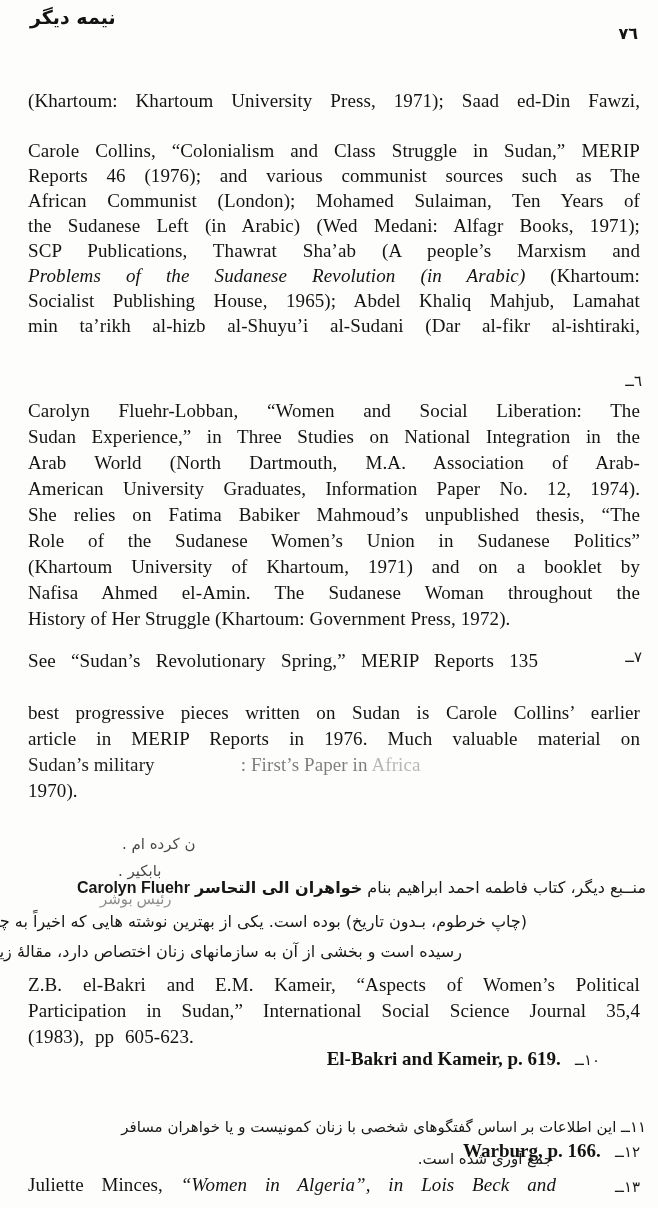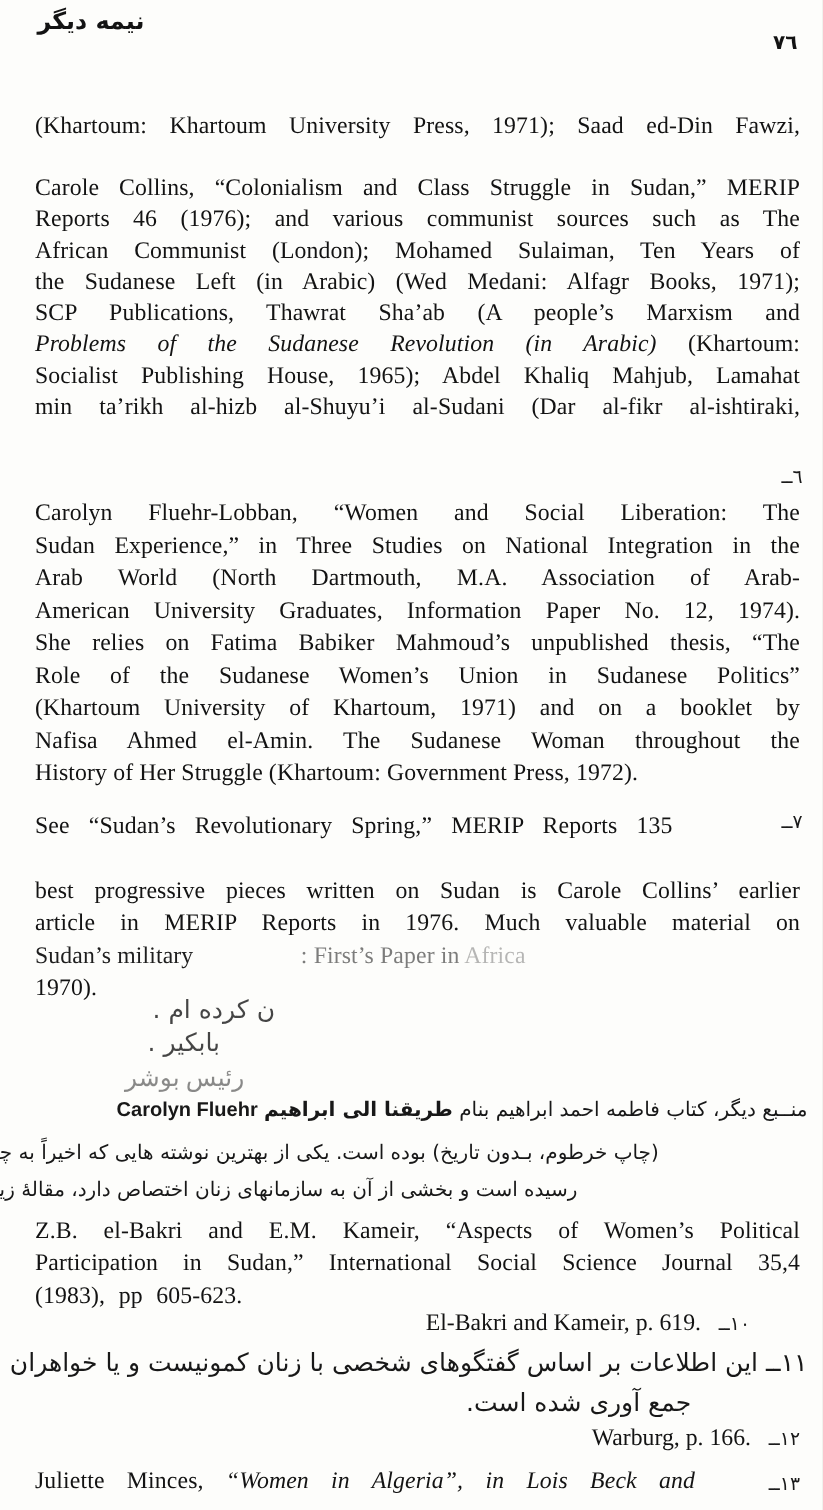--- a/index.html
+++ b/index.html
@@ -23,39 +23,39 @@
   .eline.lastline{text-align:left;text-align-last:left;}
   .it{font-style:italic;}
   
   .fa{
     position:absolute;direction:rtl;
     font-family:"DejaVu Sans", sans-serif;
     white-space:nowrap;
     color:#181818;
   }
   .fa-body{font-size:16px;}
-  .fa-small{font-size:20px;}
+  .fa-small{font-size:15px;margin-top:40px;}
   .marker{
     direction:rtl;display:inline-block;
     font-family:"DejaVu Sans", sans-serif;
     font-size:15px;color:#1a1a1a;
     white-space:nowrap;
   }
   .hdr-title{
     position:absolute;top:6px;left:30px;
     direction:rtl;font-family:"DejaVu Sans", sans-serif;
     font-size:19px;font-weight:bold;
   }
   .hdr-page{
     position:absolute;top:24px;right:20px;
     direction:rtl;font-family:"DejaVu Sans", sans-serif;
     font-size:16px;font-weight:bold;
   }
   .rnote{position:absolute;white-space:nowrap;font-size:19px;}
-  .rnote .ntext{font-weight:400;}
+  .rnote .ntext{font-weight:700;}
   .gap{display:inline-block;}
   .fade95{opacity:.95;}
   .fade60{opacity:.55;}
   .fade30{opacity:.30;}
   .fade80{opacity:.8;}
   .fade50{opacity:.5;font-family:Liberation Serif, serif;}
   .boldfa{font-weight:bold;}
   .latinname{
     font-family:"Liberation Sans", sans-serif;
     font-weight:bold;font-size:16px;
@@ -97,21 +97,21 @@
   <div class="abs" style="top:648px;right:16px"><span class="marker">٧ــ</span></div>
   <div class="eline" style="top:700px">best progressive pieces written on Sudan is Carole Collins’ earlier</div>
   <div class="eline" style="top:726px">article in MERIP Reports in 1976. Much valuable material on</div>
   <div class="eline lastline" style="top:752px"><span class="fade95">Sudan’s military</span><span class="gap" style="width:86px"></span><span class="fade60">: First’s Paper in</span> <span class="fade30">Africa</span></div>
   <div class="eline lastline" style="top:778px">1970).</div>
 
   <div class="fa fa-small fade80" style="top:795px;left:122px">ن کرده ام .</div>
   <div class="fa fa-small fade80" style="top:822px;left:118px">بابکیر .</div>
   <div class="fa fa-small fade50" style="top:850px;left:100px">رئیس بوشر</div>
 
-  <div class="fa fa-body" style="top:878px;right:12px"><span>منــبع دیگر، کتاب فاطمه احمد ابراهیم بنام </span><span class="boldfa">طریقنا الی ابراهیم</span> <span class="latinname">Carolyn Fluehr</span></div>
+  <div class="fa fa-body" style="top:878px;right:12px"><span>منــبع دیگر، کتاب فاطمه احمد ابراهیم بنام </span><span class="boldfa">خواهران الی التحاسر</span> <span class="latinname">Carolyn Fluehr</span></div>
   <div class="fa fa-body" style="top:912px;right:131px">(چاپ خرطوم، بـدون تاریخ) بوده است. یکی از بهترین نوشته هایی که اخیراً به چاپ</div>
   <div class="fa fa-body" style="top:942px;right:196px">رسیده است و بخشی از آن به سازمانهای زنان اختصاص دارد، مقالهٔ زیر است:</div>
 
   <div class="eline" style="top:972px">Z.B. el-Bakri and E.M. Kameir, “Aspects of Women’s Political</div>
   <div class="eline" style="top:998px">Participation in Sudan,” International Social Science Journal 35,4</div>
   <div class="eline lastline wsp" style="top:1024px">(1983), pp 605-623.</div>
 
   <div class="rnote" style="top:1048px;right:58px"><span class="ntext">El-Bakri and Kameir, p. 619.</span>&nbsp;&nbsp;&nbsp;<span class="marker">١٠ــ</span></div>
 
   <div class="fa fa-small" style="top:1078px;right:12px">١١ــ این اطلاعات بر اساس گفتگوهای شخصی با زنان کمونیست و یا خواهران مسافر</div>

